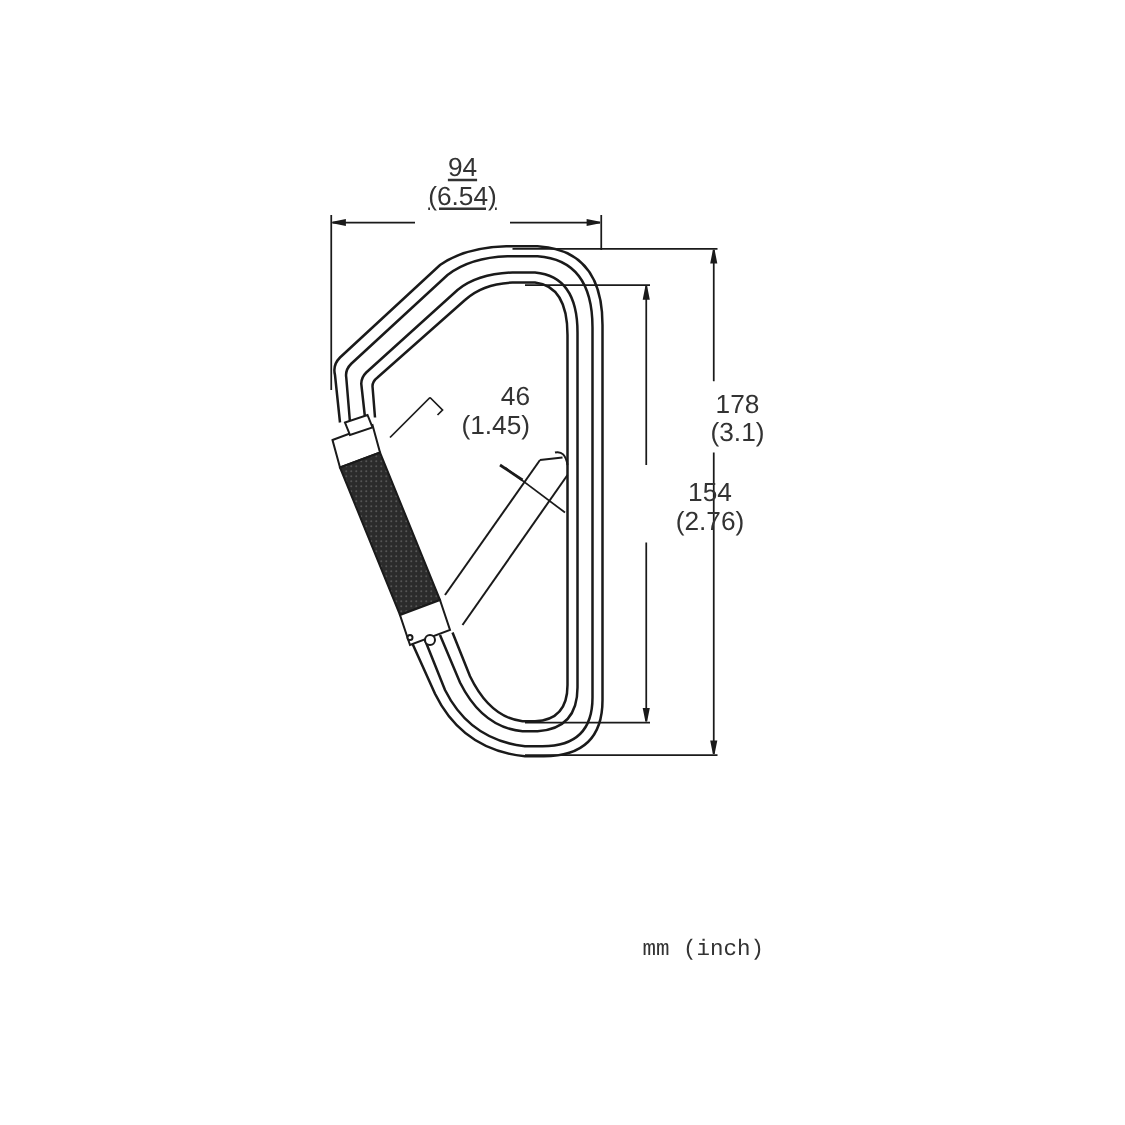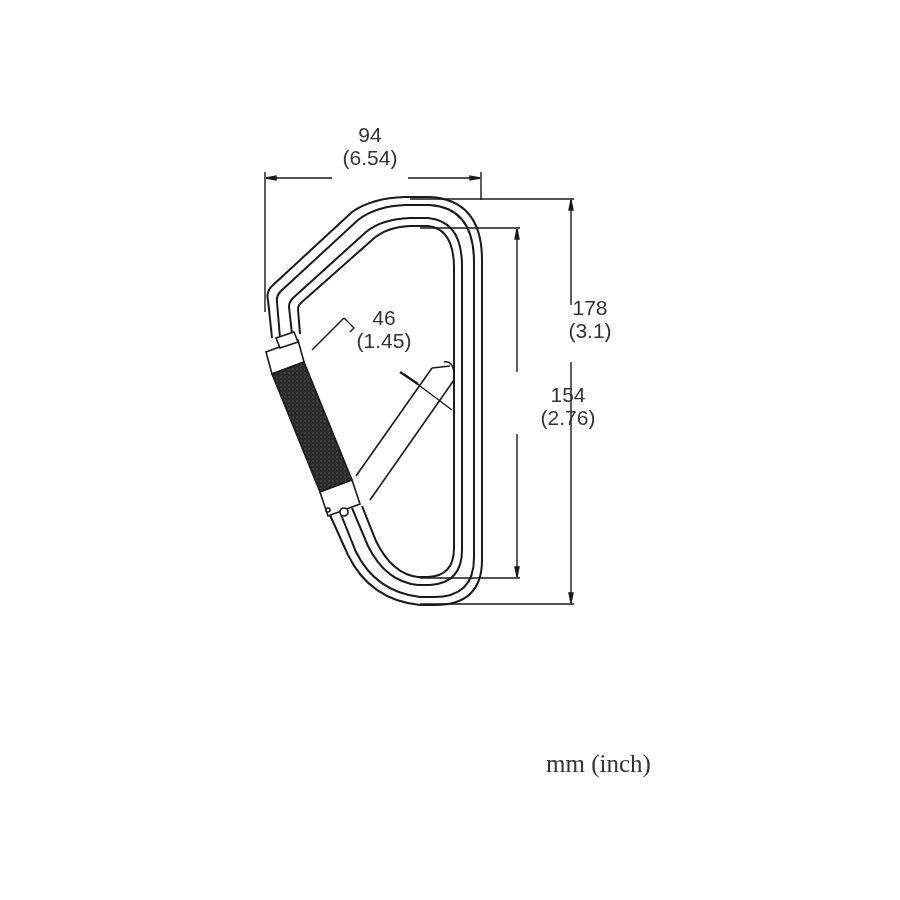--- a/index.html
+++ b/index.html
@@ -1,22 +1,22 @@
 <!DOCTYPE html>
 <html><head>
 <meta charset="utf-8">
 <style>
   html, body { margin:0; padding:0; background:#ffffff; }
   body { width:900px; height:900px; position:relative; overflow:hidden;
          font-family:"Liberation Sans", sans-serif; color:#2a2a2a; }
   .canvas { position:absolute; left:0; top:0; width:900px; height:900px; }
   .dim-label { position:absolute; font-size:21px; line-height:23px; text-align:center;
                color:#333; white-space:nowrap; font-family:"Liberation Sans", sans-serif; }
-  .units { position:absolute; left:514px; top:750px; font-size:25px; color:#333;
-           font-family:Liberation Serif, serif;margin-left:32px; }
+  .units { position:absolute; left:514px; top:750px; font-size:18px; color:#333;
+           font-family:Liberation Mono, monospace; }
 </style>
 </head>
 <body>
 
 <svg class="canvas" viewBox="0 0 900 900" xmlns="http://www.w3.org/2000/svg">
   <defs>
     <pattern id="knurl" width="4" height="4" patternUnits="userSpaceOnUse">
       <rect width="4" height="4" fill="#2b2b2b"></rect>
       <circle cx="1" cy="1" r="0.8" fill="#555"></circle>
     </pattern>
@@ -88,33 +88,33 @@
   <g stroke="#1a1a1a" stroke-width="1.4" fill="#1a1a1a">
     <line x1="410" y1="199" x2="574" y2="199"></line>
     <line x1="420" y1="604" x2="574" y2="604"></line>
     <line x1="571" y1="200" x2="571" y2="305"></line>
     <line x1="571" y1="362" x2="571" y2="603"></line>
     <polygon points="571,200 569,210 573,210"></polygon>
     <polygon points="571,603 569,593 573,593"></polygon>
   </g>
 </svg>
 
-<div class="dim-label" style="left:330px; top:123px; width:80px;">
+<div class="dim-label" style="left:330px; top:123px; width:80px;text-decoration:underline;">
   <div>94</div>
   <div>(6.54)</div>
 </div>
 
-<div class="dim-label" style="left:344px; top:306px; width:80px;">
+<div class="dim-label" style="left:344px; top:306px; width:80px;text-align:right;">
   <div>46</div>
   <div>(1.45)</div>
 </div>
 
 <div class="dim-label" style="left:484px; top:383px; width:80px;margin-left:44px;">
   <div>154</div>
   <div>(2.76)</div>
 </div>
 
-<div class="dim-label" style="left:550px; top:296px; width:80px;">
+<div class="dim-label" style="left:550px; top:312px; width:80px;">
   <div>178</div>
   <div>(3.1)</div>
 </div>
 
 <div class="units">mm (inch)</div>
 
 </body></html>

